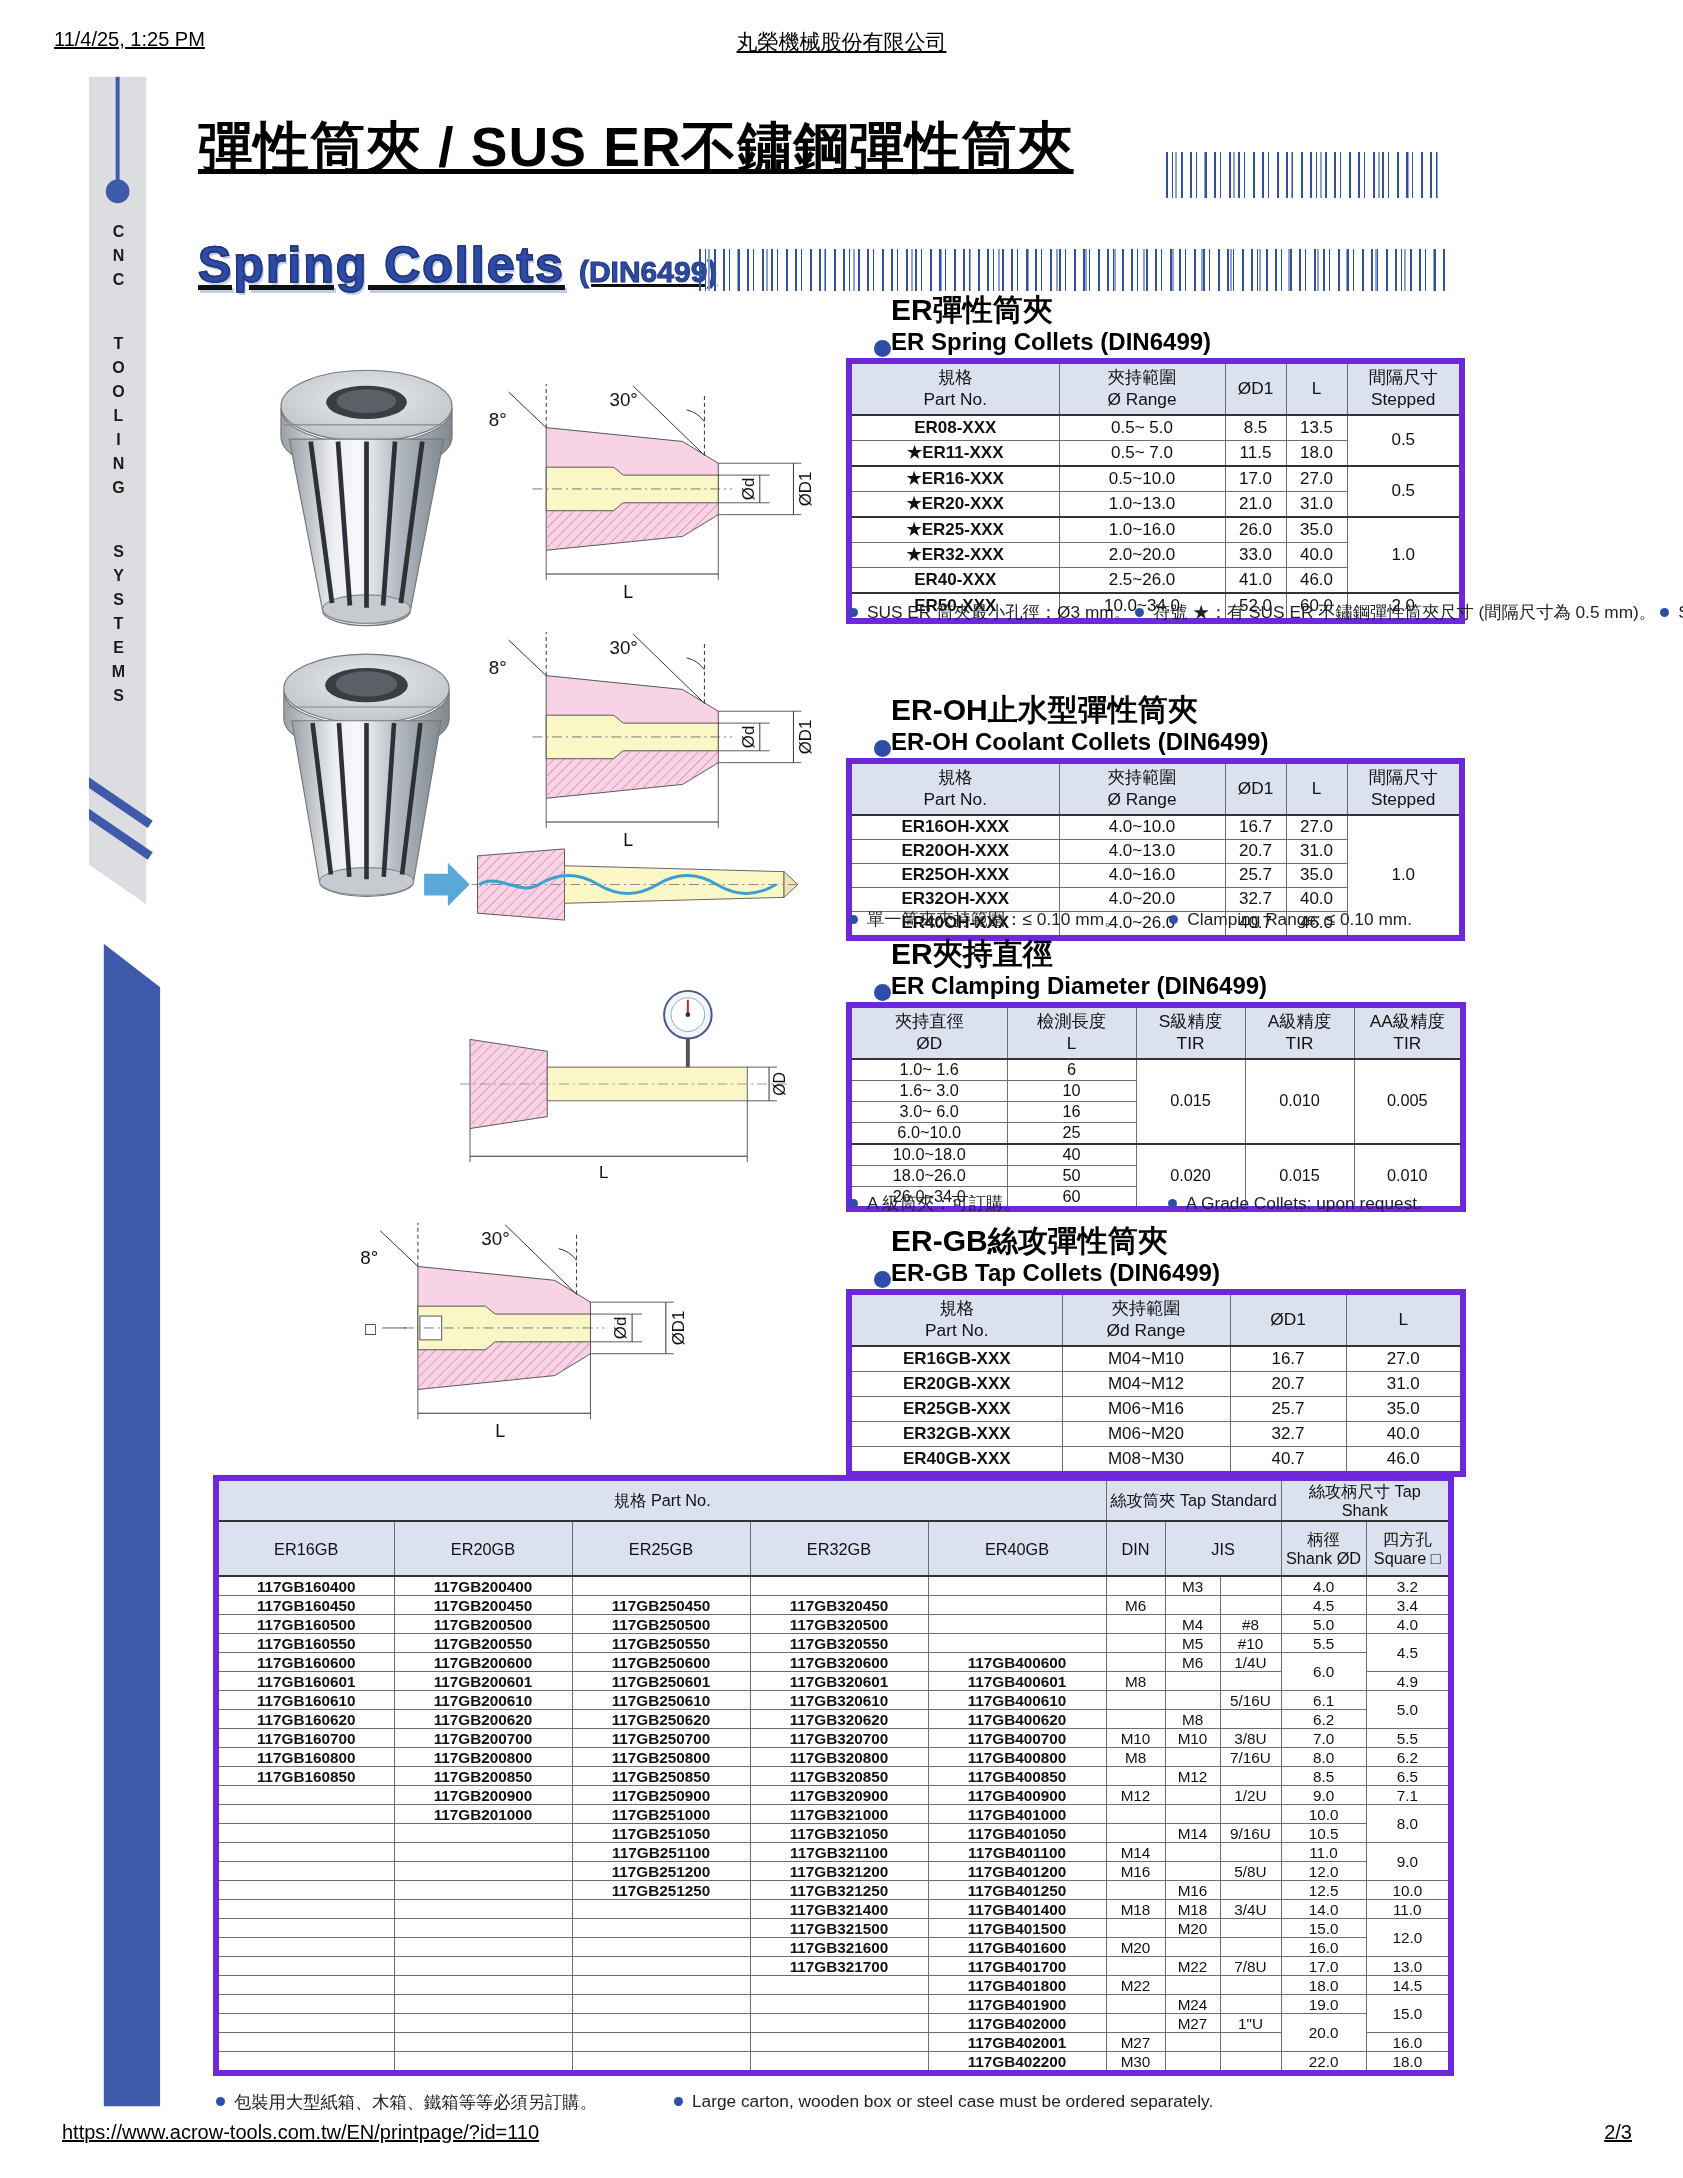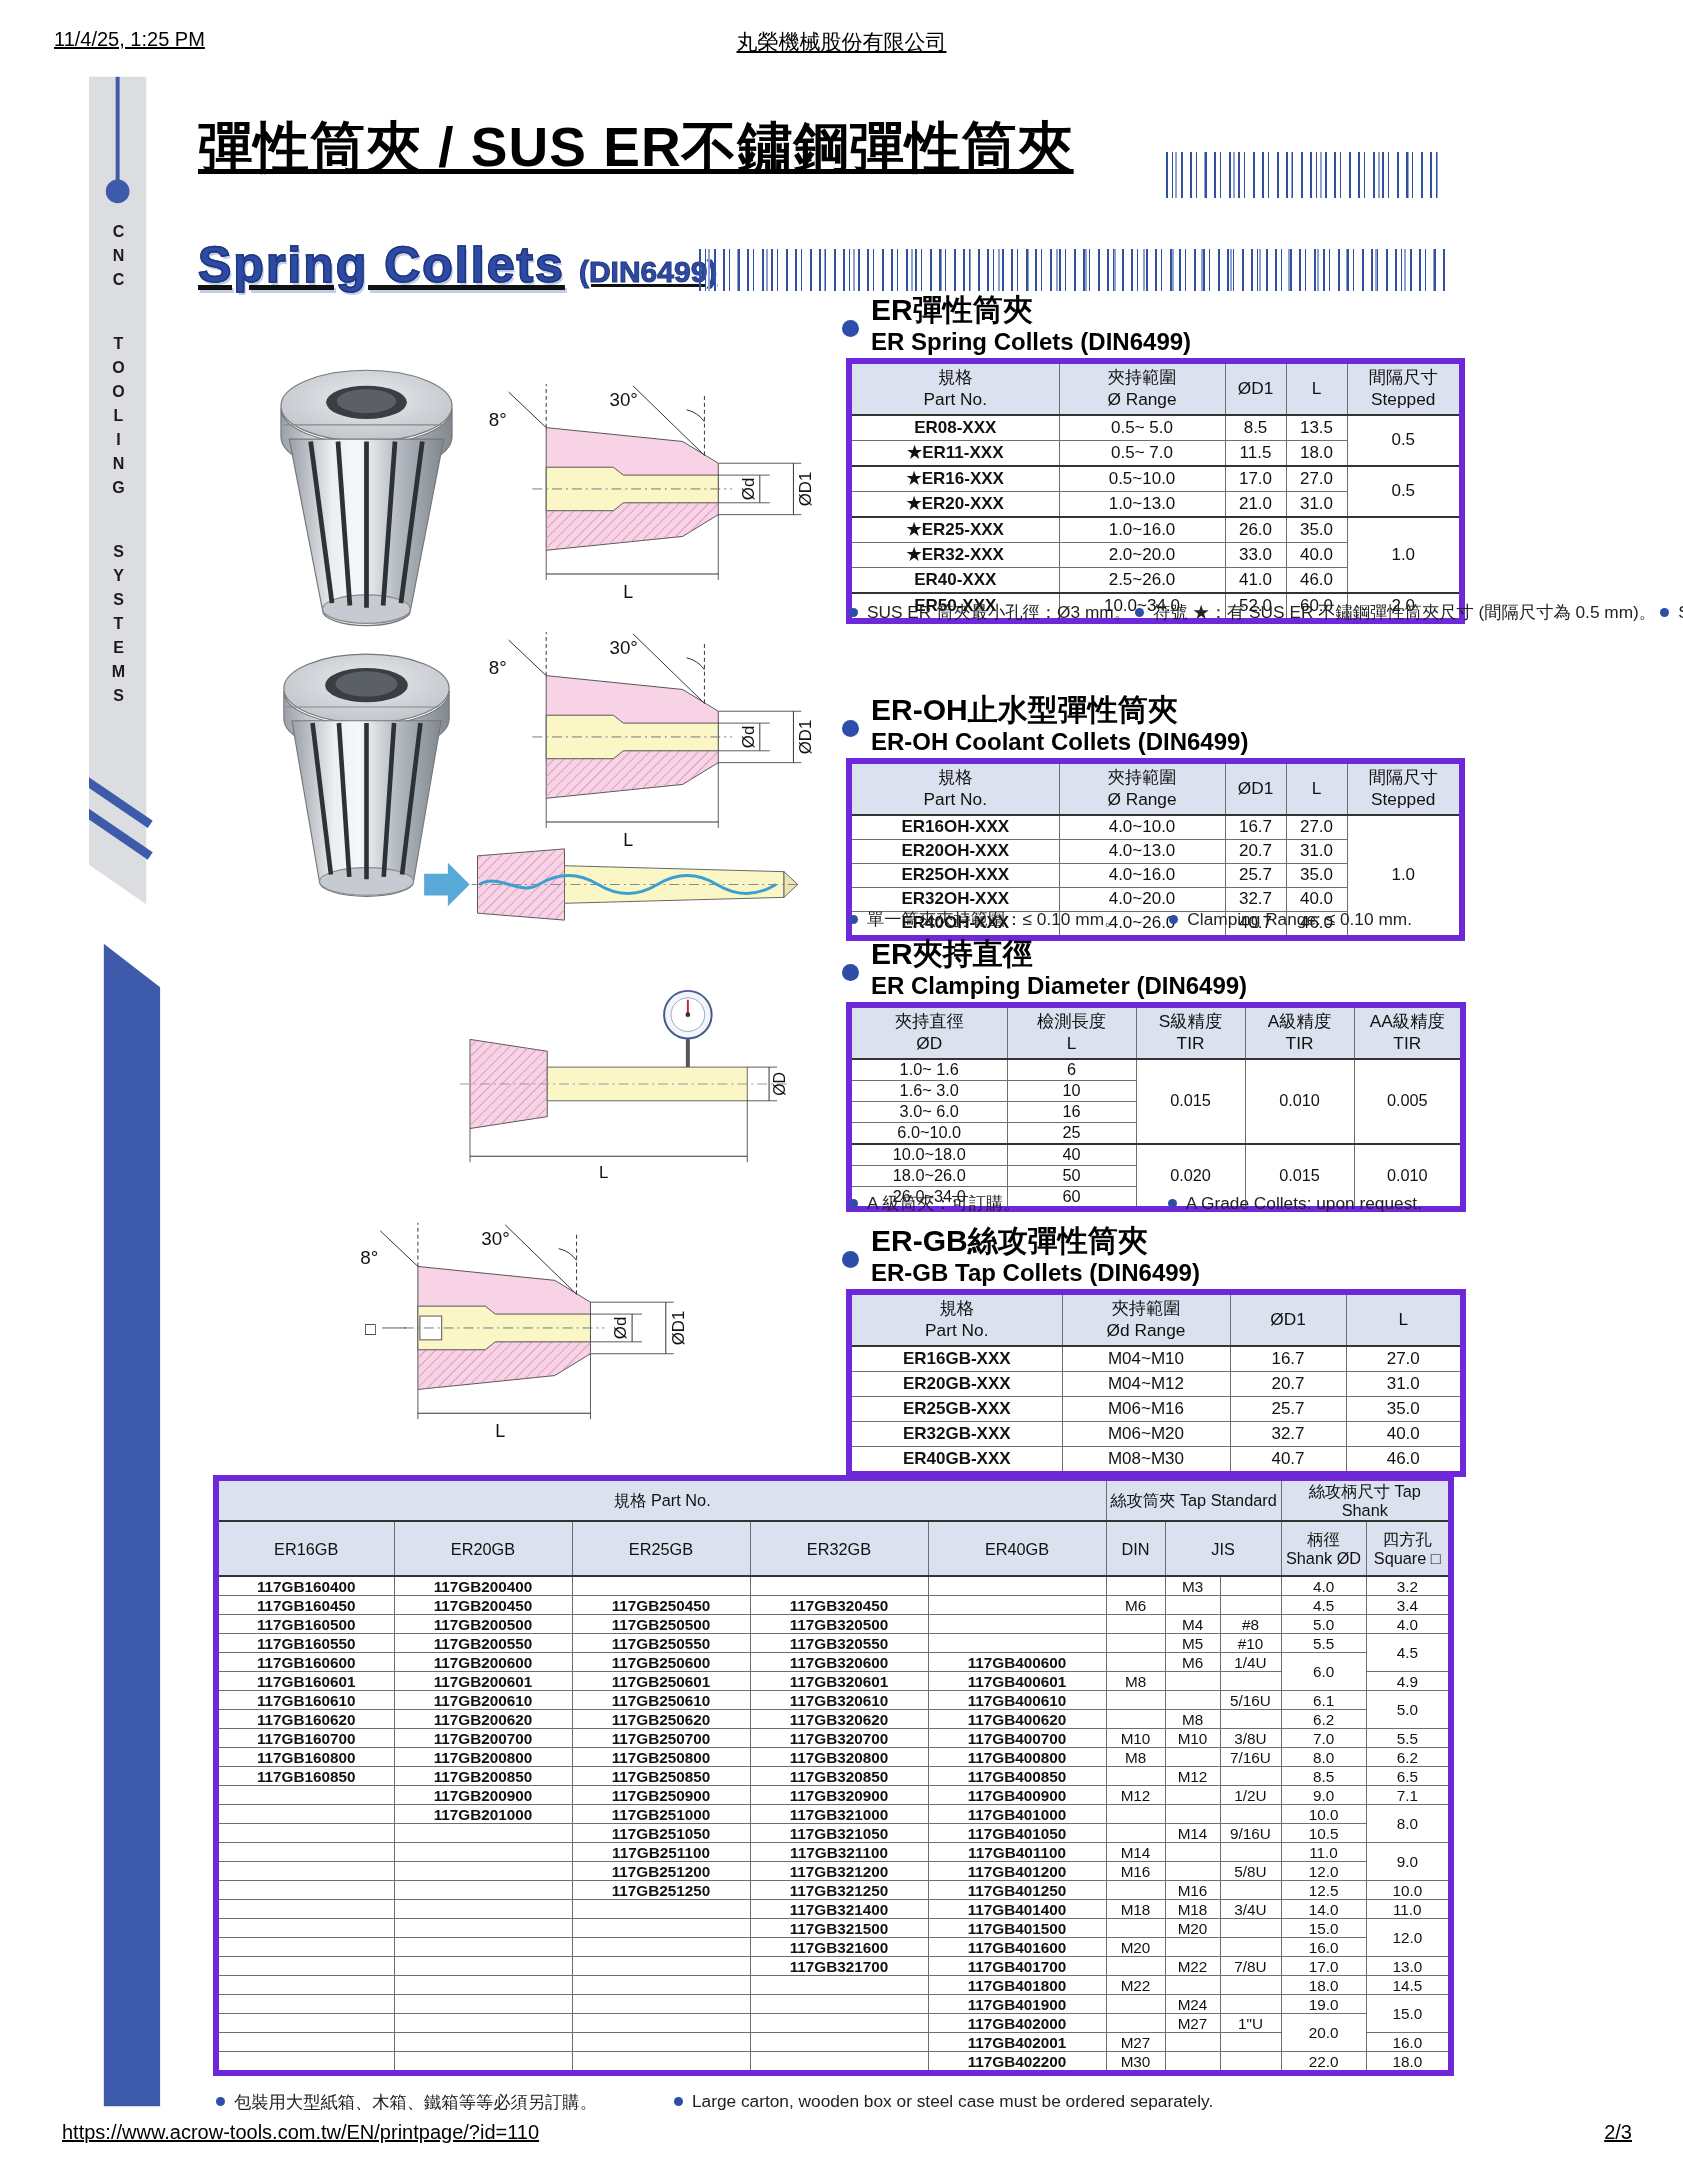--- a/index.html
+++ b/index.html
@@ -34,21 +34,21 @@
   .barcode{background-repeat:repeat-x;}
   .bc{
     background-image:
       repeating-linear-gradient(90deg,#31509f 0 2px,transparent 2px 6px,#31509f 6px 7px,transparent 7px 13px,transparent 13px 15px,#31509f 15px 17px,transparent 17px 24px),
       repeating-linear-gradient(90deg,transparent 0 9px,#8fa3cf 9px 11px,transparent 11px 29px);
   }
   .bc1{left:1166px;top:152px;width:273px;height:46px;}
   .bc2{left:699px;top:249px;width:746px;height:42px;}
 
   
-  .sec{position:absolute;left:842px;display:flex;gap:12px;align-items:center;}
+  .sec{position:absolute;left:874px;display:flex;align-items:flex-end;}
   .dot{width:17px;height:17px;border-radius:50%;background:#2e4da8;margin-top:8px;flex:none;}
   .sec-zh{font-size:30px;font-weight:bold;line-height:1.12;color:#000;}
   .sec-en{font-size:24px;font-weight:bold;line-height:1.25;color:#000;}
 
   
   .tblwrap{position:absolute;left:846px;width:614px;}
   .tblwrap table,.gbwrap table{width:100%;border-collapse:collapse;table-layout:fixed;border:6px solid #6d28d9;background:#fff;}
   .tblwrap th,.tblwrap td,.gbwrap th,.gbwrap td{
     border:1px solid #6e6e6e;text-align:center;padding:1px 2px;overflow:hidden;
   }

